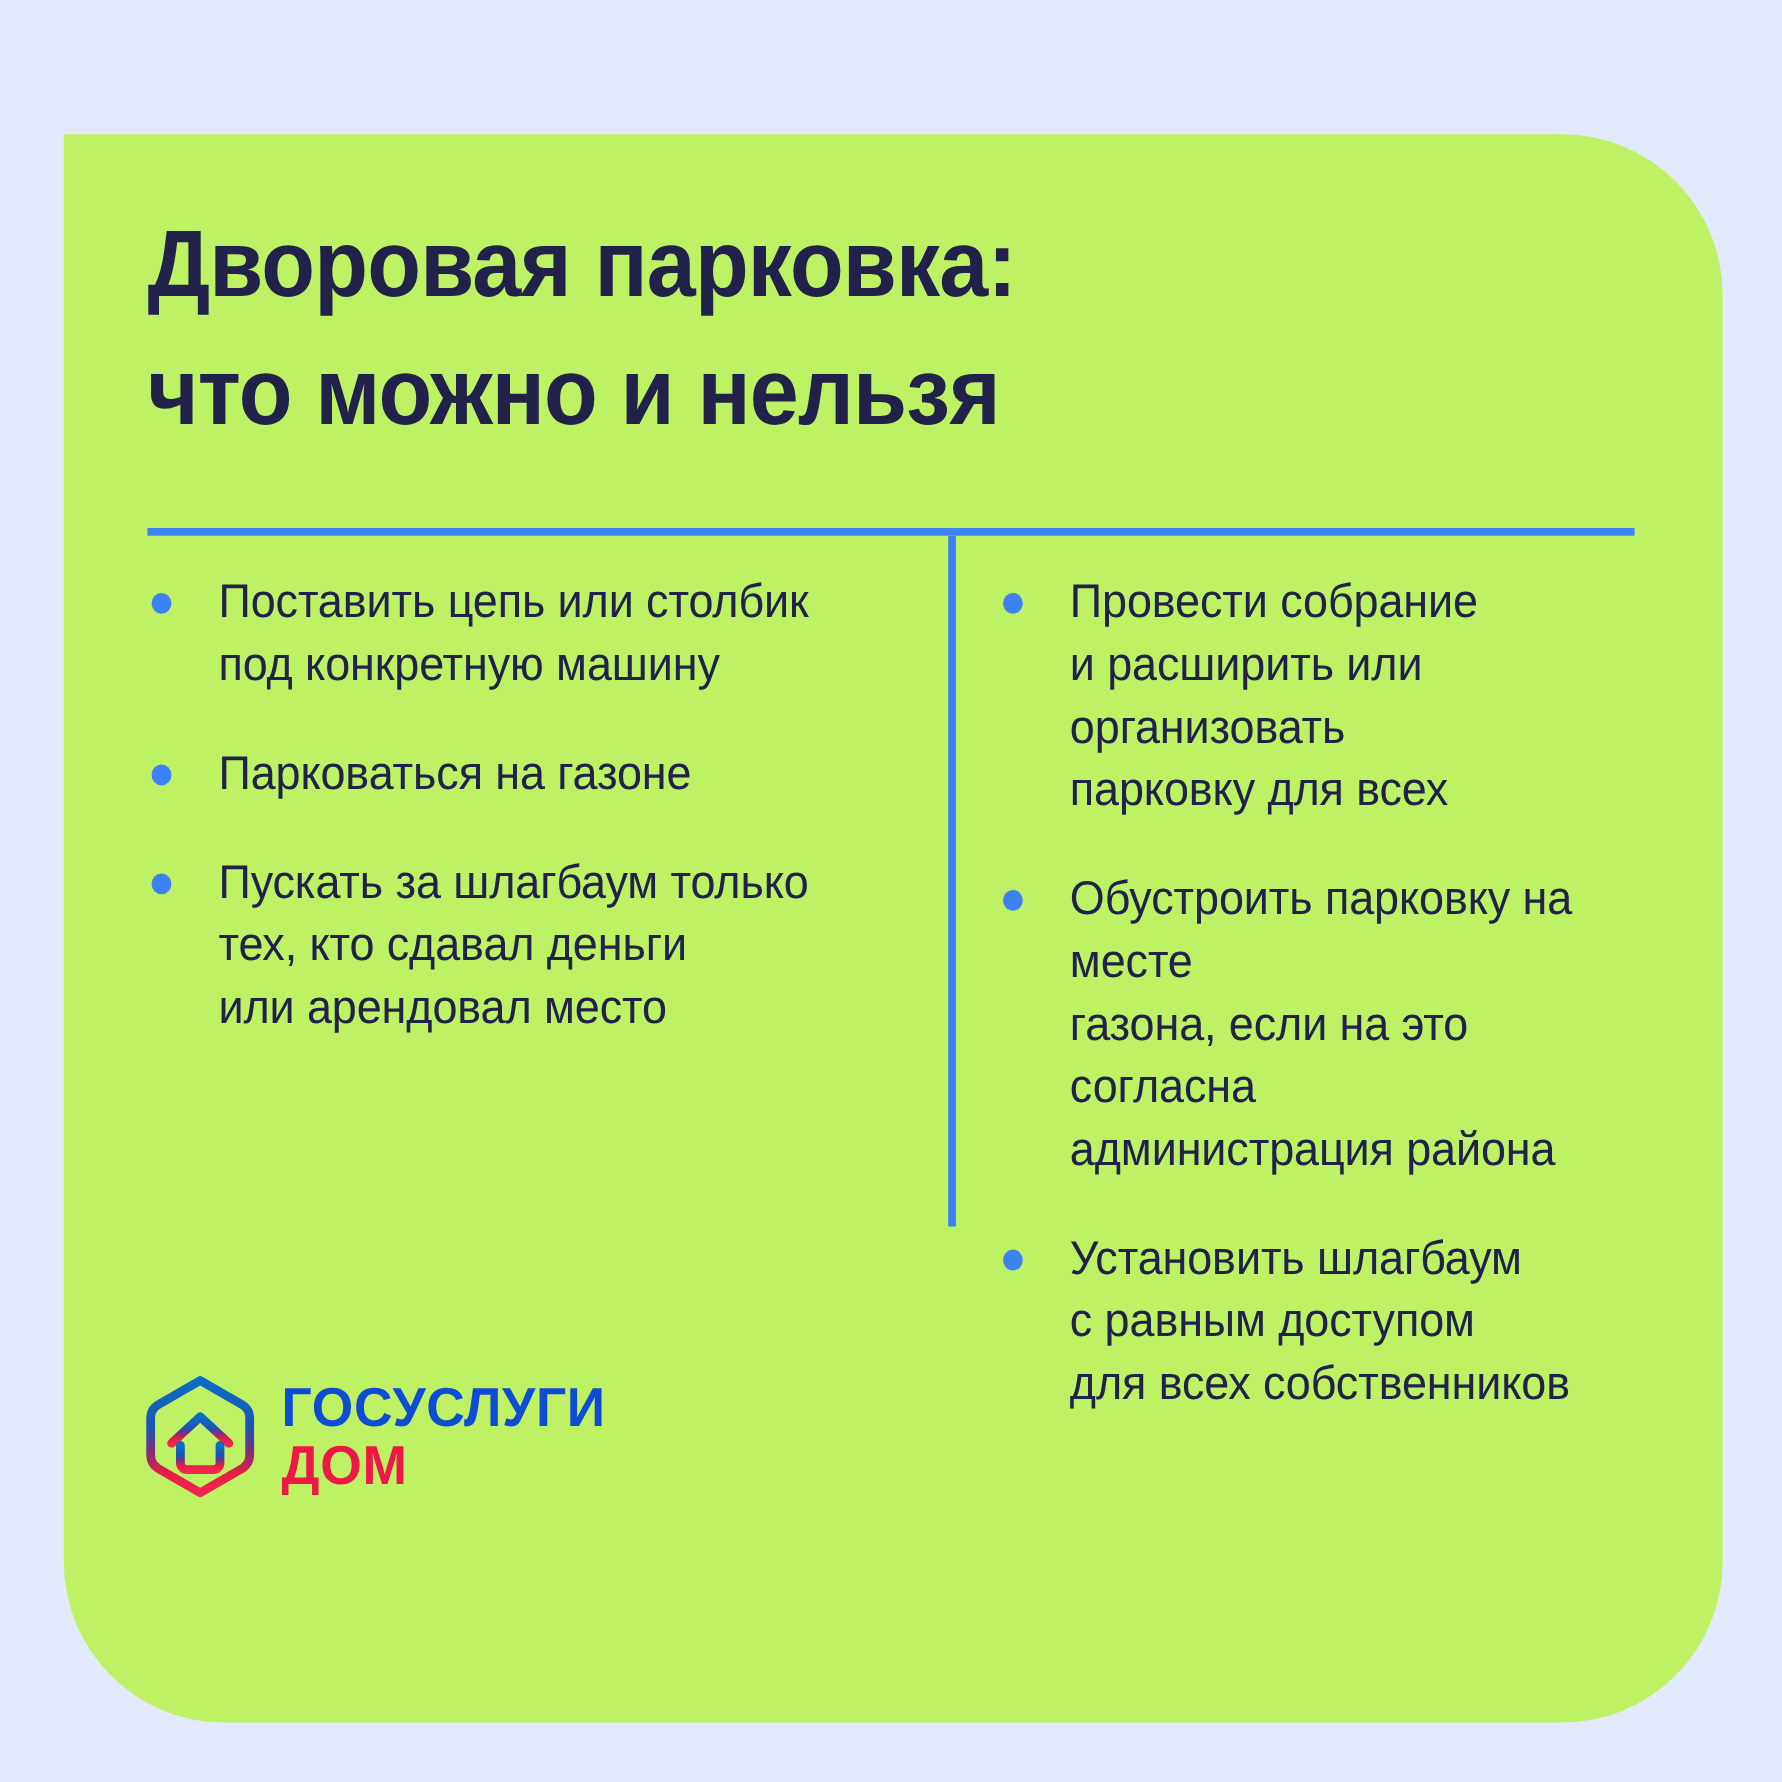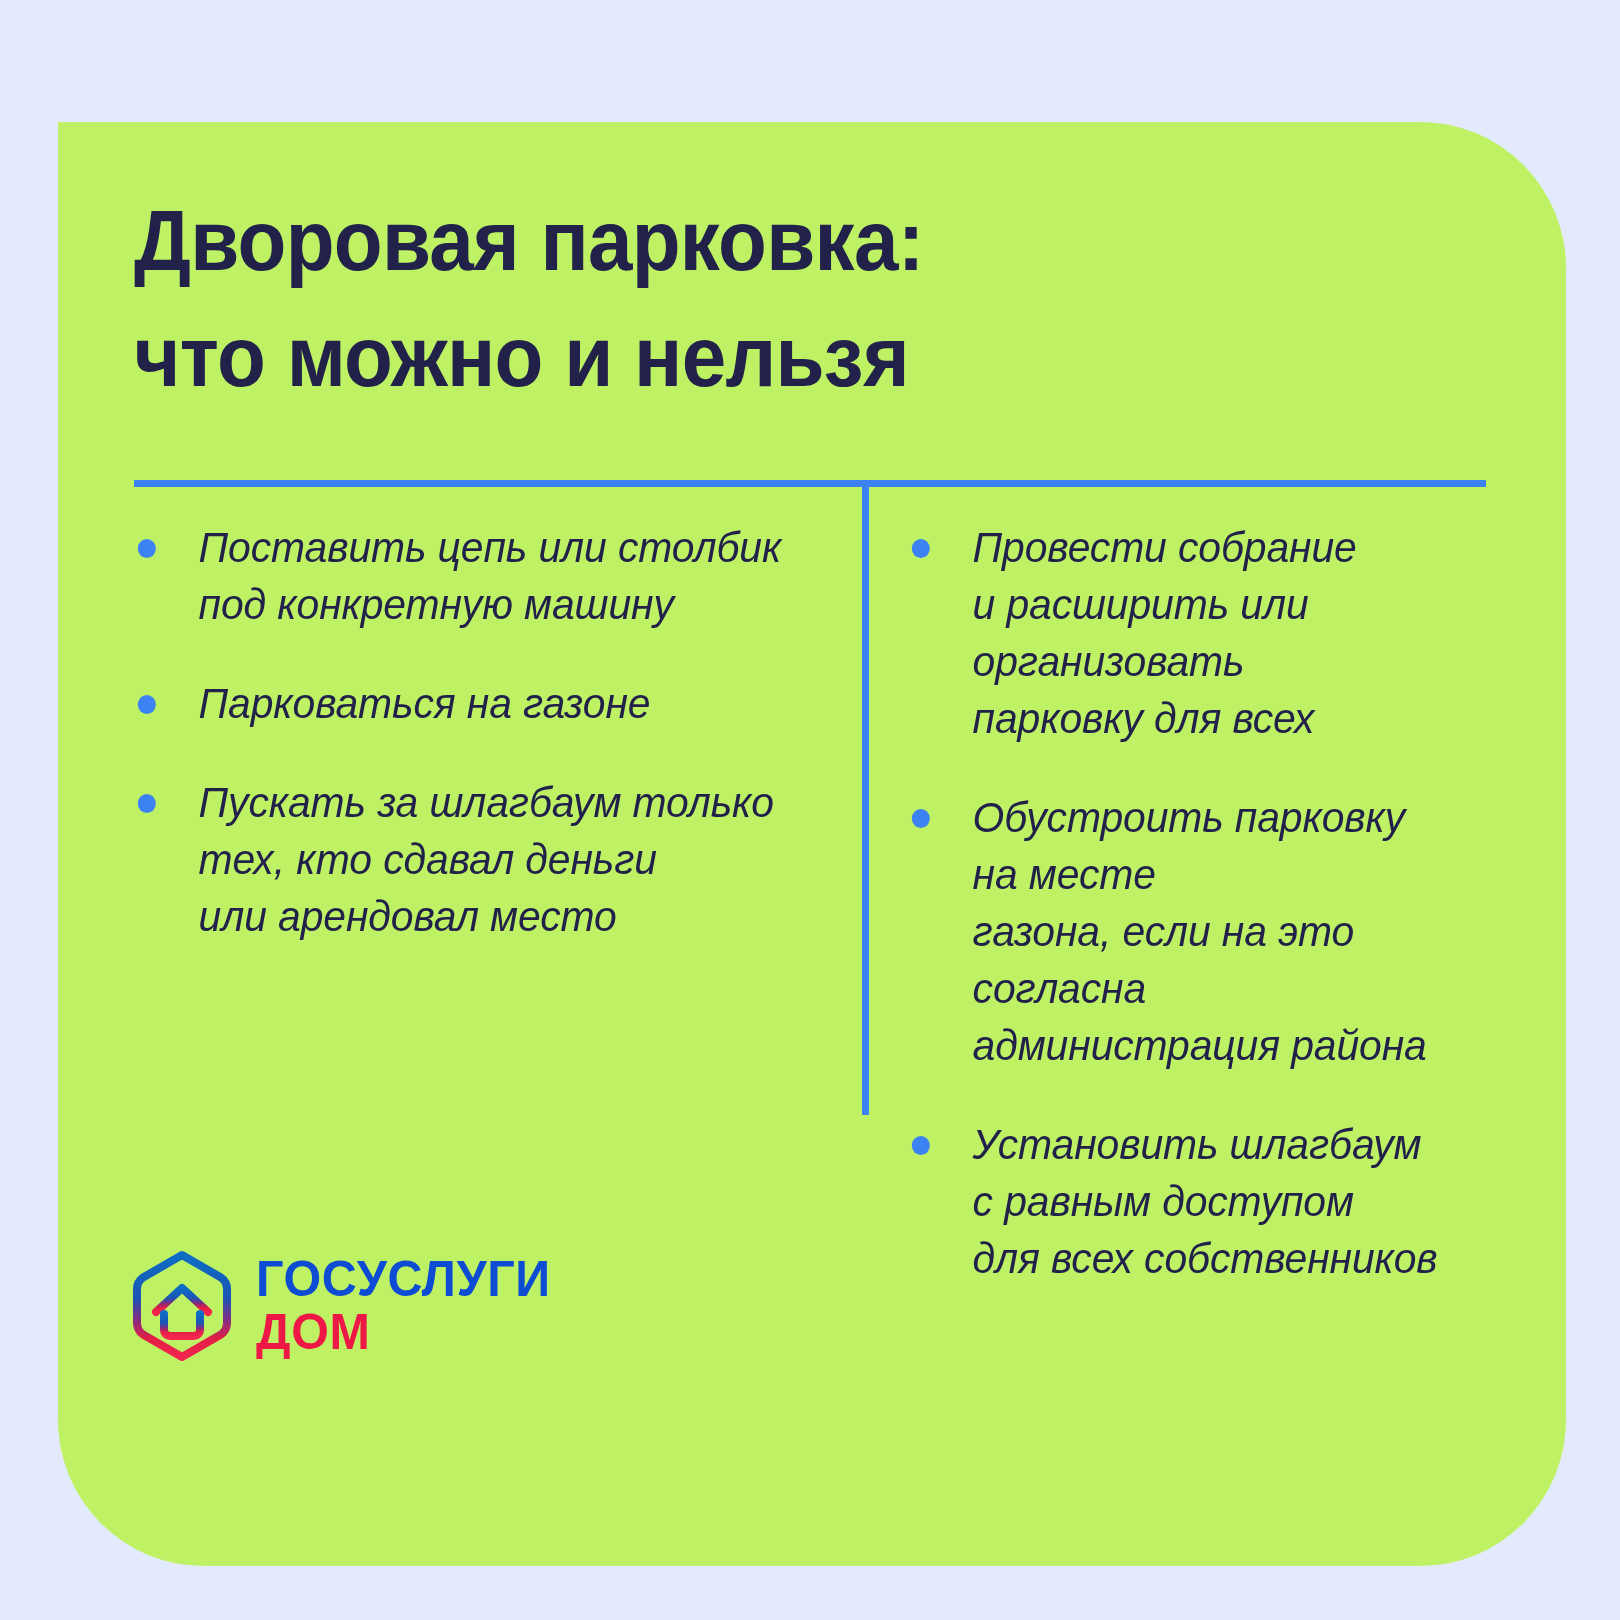--- a/index.html
+++ b/index.html
@@ -96,21 +96,20 @@
     top: 0;
     width: 7px;
     height: 628px;
     background: #3D82F3;
   }
 
   .lists-row {
     position: relative;
     display: flex;
     padding-top: 32px;
-    font-style: italic;
   }
 
   .col-list { }
   .col-list-left  { width: 712px; }
   .col-list-right { width: 640px; padding-left: 62px; }
 
   ul.bullets { list-style: none; }
 
   ul.bullets li {
     position: relative;

